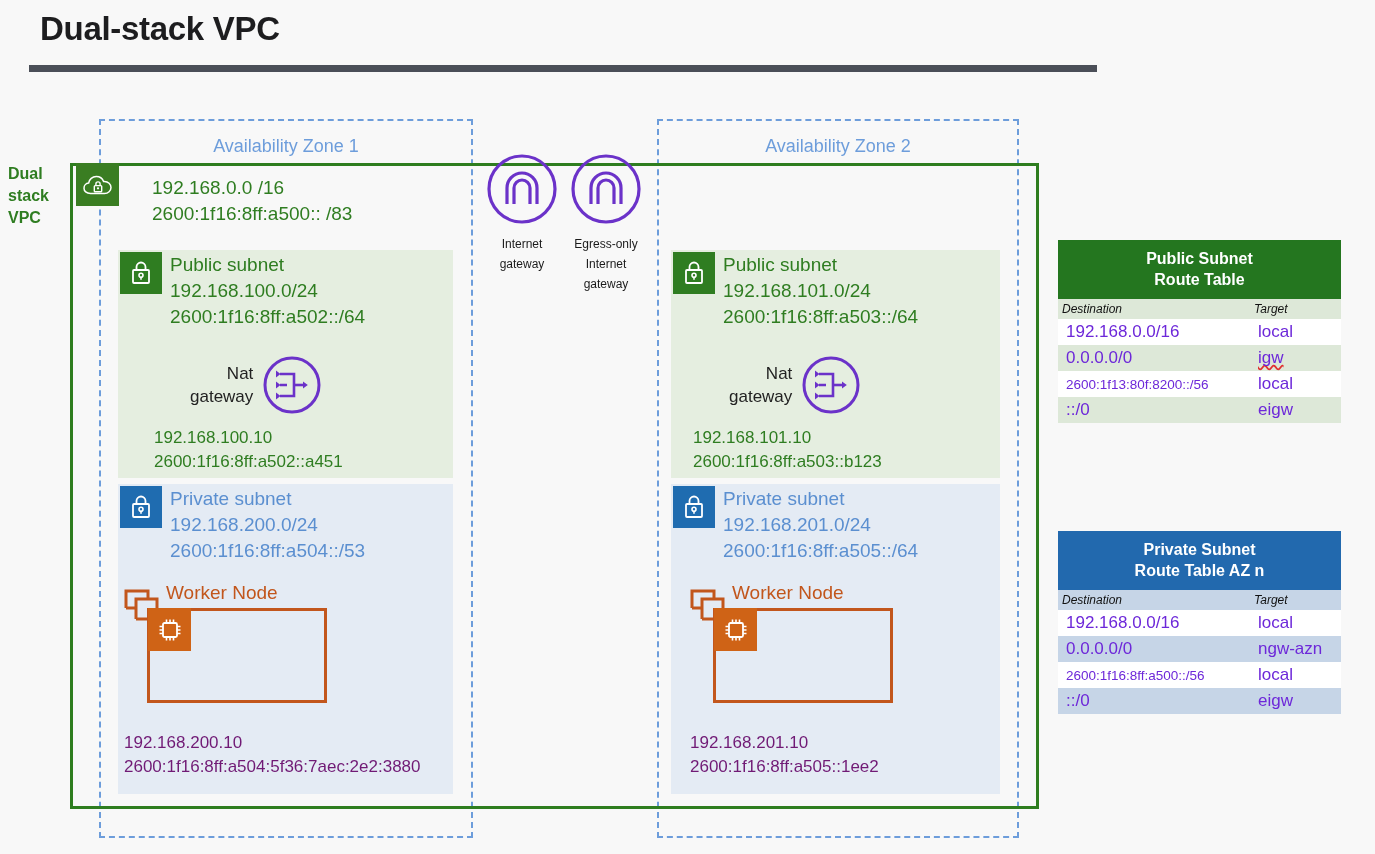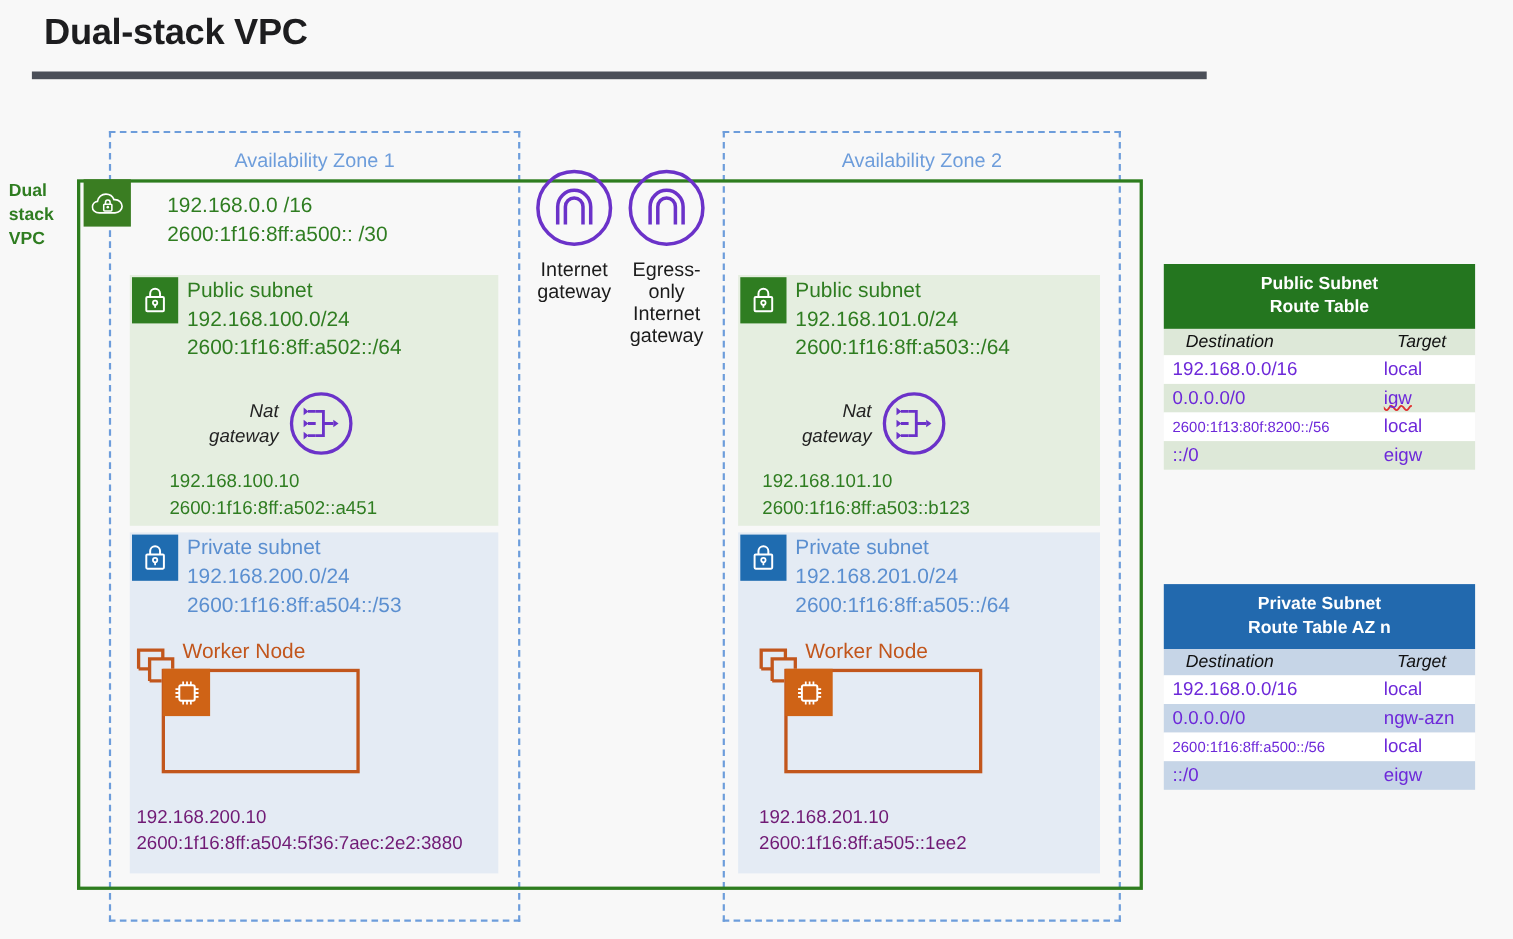--- a/index.html
+++ b/index.html
@@ -85,30 +85,30 @@
 
   .subnet-head { display: flex; align-items: flex-start; }
   .subnet-text { margin-left: 8px; line-height: 26px; font-size: 19px; }
   .txt-green { color: #2f7d21; }
   .txt-blue  { color: #5b8fd0; }
 
   
   .nat-group { display: flex; align-items: center; }
   .nat-label {
     font-size: 17px; color: #222; text-align: right;
-    line-height: 23px; margin-right: 8px; font-style: italic;
+    line-height: 23px; margin-right: 8px;
   }
   .nat-ips {
     font-size: 17px; color: #2f7d21; line-height: 24px;
   }
 
   
   .gw-wrap { text-align: center; }
   .gw-caption {
-    font-size: 18px; color: #1b1b1b; line-height: 20px; margin-top: 4px;
+    font-size: 12px; color: #1b1b1b; line-height: 20px; margin-top: 4px;
   }
   #igw-wrap  { left: 482px; top: 152px; width: 80px; }
   #eigw-wrap { left: 561px; top: 152px; width: 90px; }
 
   
   .worker-title {
     font-size: 19px; color: #c2561c;
   }
   .worker-box {
     border: 3px solid #c2561c; background: transparent;
@@ -123,22 +123,22 @@
 
   
   .rt { position: absolute; width: 283px; border-collapse: collapse; }
   .rt caption {
     color: #ffffff; font-weight: bold; font-size: 16px;
     padding: 8px 4px 9px; line-height: 21px;
   }
   .rt-public caption  { background: #24761f; }
   .rt-private caption { background: #2269ae; }
   .rt th {
-    font-style: italic; font-weight: normal; font-size: 16px;
-    text-align: left; padding: 3px 20px; color: #111;
+    font-style: italic; font-weight: normal; font-size: 12px;
+    text-align: left; padding: 3px 4px; color: #111;
   }
   .rt td {
     font-size: 17px; padding: 3px 8px; color: #6d28d9;
     vertical-align: middle;
   }
   .rt td.small { font-size: 13.5px; }
   .rt-public th   { background: #dde8d8; }
   .rt-public tr.odd  td { background: #ffffff; }
   .rt-public tr.even td { background: #dde8d8; }
   .rt-private th   { background: #c6d5e7; }
@@ -171,21 +171,21 @@
   <div class="abs" id="vpc-icon">
     <svg width="30" height="24" viewBox="0 0 30 24" aria-hidden="true">
       <path d="M7.5 20.5 C3.4 20.5 1 18.1 1 15.2 C1 12.6 3.0 10.4 5.6 10.1 C6.2 6.3 9.4 3.5 13.3 3.5 C16.6 3.5 19.5 5.6 20.6 8.5 C20.9 8.46 21.2 8.44 21.5 8.44 C25.1 8.44 28 11.2 28 14.5 C28 17.8 25.1 20.5 21.5 20.5 Z" fill="none" stroke="#ffffff" stroke-width="1.5"></path>
       <rect x="11.3" y="12.6" width="7.4" height="6.2" rx="0.8" fill="none" stroke="#ffffff" stroke-width="1.4"></rect>
       <path d="M12.9 12.6 v-1.6 a2.1 2.1 0 0 1 4.2 0 v1.6" fill="none" stroke="#ffffff" stroke-width="1.4"></path>
       <circle cx="15" cy="15.3" r="1.15" fill="#ffffff"></circle>
     </svg>
   </div>
   <div class="abs" id="vpc-cidr">
     <div>192.168.0.0 /16</div>
-    <div>2600:1f16:8ff:a500:: /30</div>
+    <div>2600:1f16:8ff:a500:: /83</div>
   </div>
 
   <div class="abs gw-wrap" id="igw-wrap">
     <svg width="74" height="74" viewBox="0 0 74 74" aria-hidden="true">
       <circle cx="37" cy="37" r="33" fill="none" stroke="#6b32c9" stroke-width="3.2"></circle>
       <path d="M22 52 V36 a15 15 0 0 1 30 0 V52" fill="none" stroke="#6b32c9" stroke-width="3.2"></path>
       <path d="M29 52 V36 a8 8 0 0 1 16 0 V52" fill="none" stroke="#6b32c9" stroke-width="3.2"></path>
     </svg>
     <div class="gw-caption">
       <div>Internet</div>

